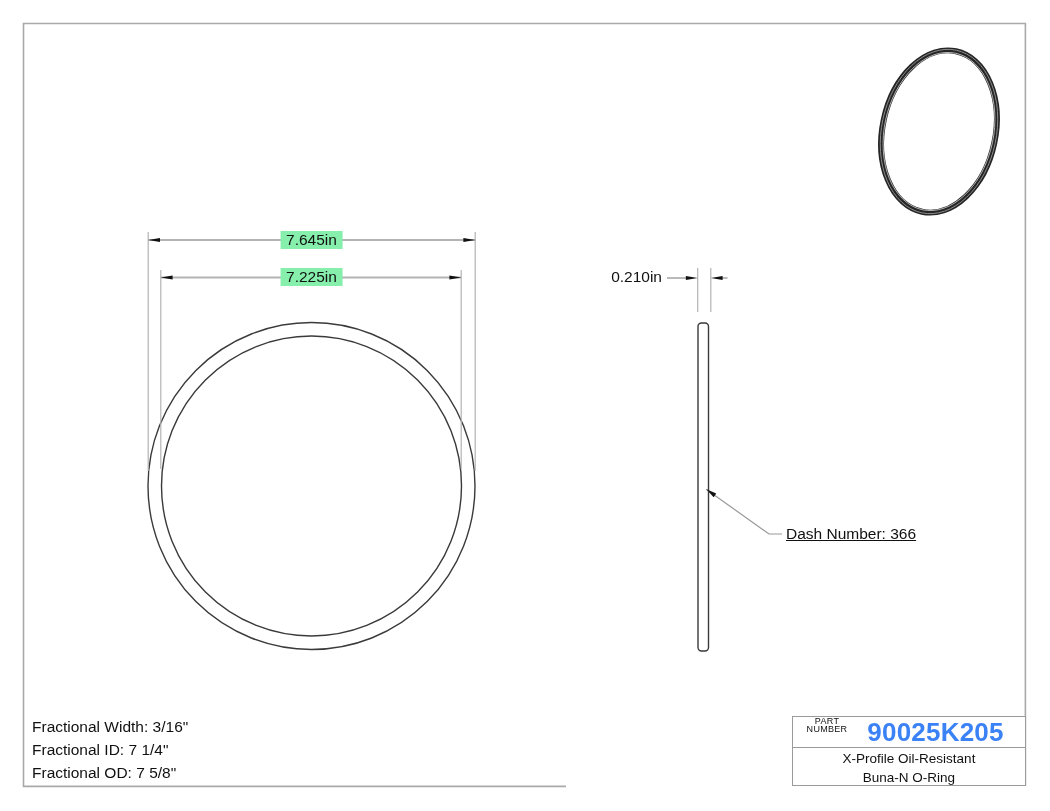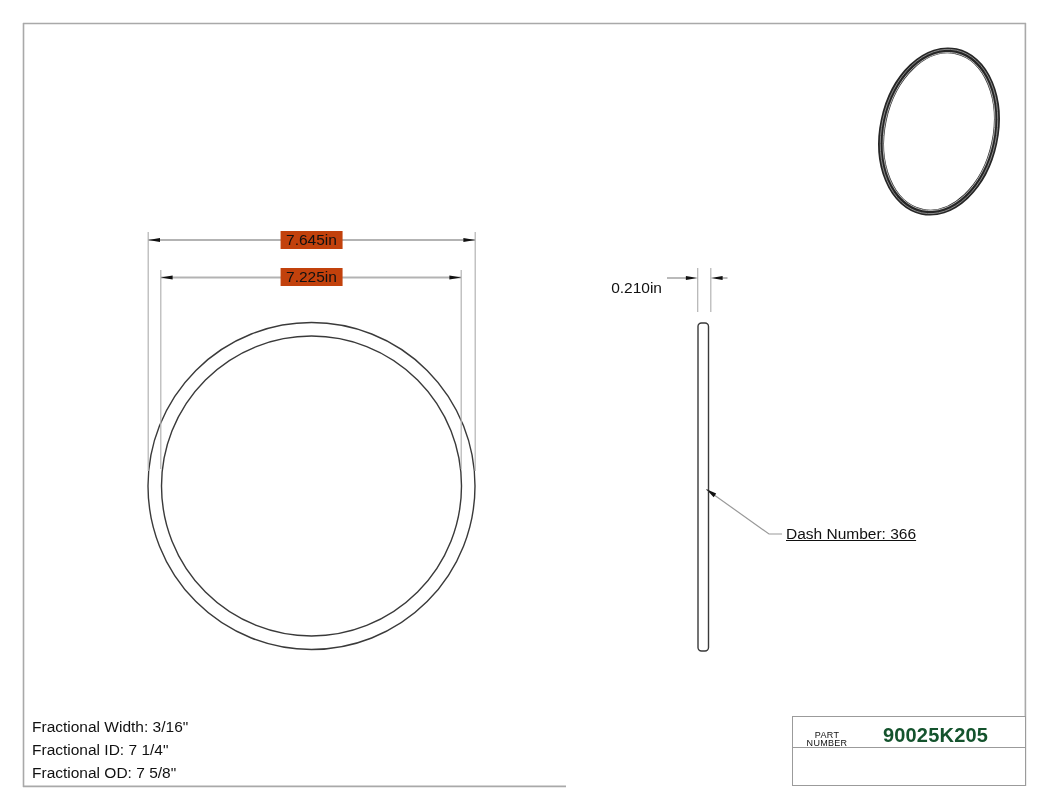--- a/index.html
+++ b/index.html
@@ -21,39 +21,38 @@
     left: 0;
     top: 0;
     width: 1050px;
     height: 811px;
   }
   .dim-text {
     position: absolute;
     font-size: 15.5px;
     color: #111111;
     white-space: nowrap;
-    background: #c2410c;
+    background: #86efac;
     padding: 0 6px;
     transform: translate(-50%, -50%);
     line-height: 18px;
   }
   .dim-text-plain {
     position: absolute;
     font-size: 15.5px;
     color: #111111;
     white-space: nowrap;
     line-height: 18px;
   }
   #width-dim-label {
     left: 592px;
     top: 277px;
     width: 70px;
     text-align: right;
     transform: translateY(-50%);
-    margin-top: 11px;
   }
   #dash-number-label {
     left: 786px;
     top: 534px;
     transform: translateY(-50%);
     text-decoration: underline;
   }
   #fractional-notes {
     position: absolute;
     left: 32px;
@@ -68,42 +67,42 @@
     left: 792px;
     top: 716px;
     width: 234px;
     height: 70px;
     border: 1px solid #9b9b9b;
     box-sizing: border-box;
     background: #ffffff;
   }
   #title-block-row1 {
     display: flex;
-    align-items: flex-end;
+    align-items: flex-start;
     height: 31px;
     border-bottom: 1px solid #9b9b9b;
     box-sizing: border-box;
   }
   #part-label {
     width: 58px;
     margin-left: 5px;
     font-size: 9px;
     line-height: 8px;
     letter-spacing: 0.3px;
     text-align: center;
     color: #111111;
   }
   #part-number {
     flex: 1;
     text-align: center;
     padding-right: 10px;
-    font-size: 20px;
+    font-size: 26px;
     font-weight: 700;
     letter-spacing: 0.2px;
-    color: #14532d;
+    color: #3b82f6;
   }
   #title-block-row2 {
     padding-top: 1px;
     text-align: center;
     font-size: 13.5px;
     line-height: 19px;
     color: #111111;
   }
 </style>
 </head>
@@ -193,15 +192,19 @@
   </div>
 
   <div id="title-block">
     <div id="title-block-row1">
       <div id="part-label">
         <div>PART</div>
         <div>NUMBER</div>
       </div>
       <div id="part-number">90025K205</div>
     </div>
+    <div id="title-block-row2">
+      <div>X-Profile Oil-Resistant</div>
+      <div>Buna-N O-Ring</div>
+    </div>
   </div>
 
 </div>
 
 </body></html>

